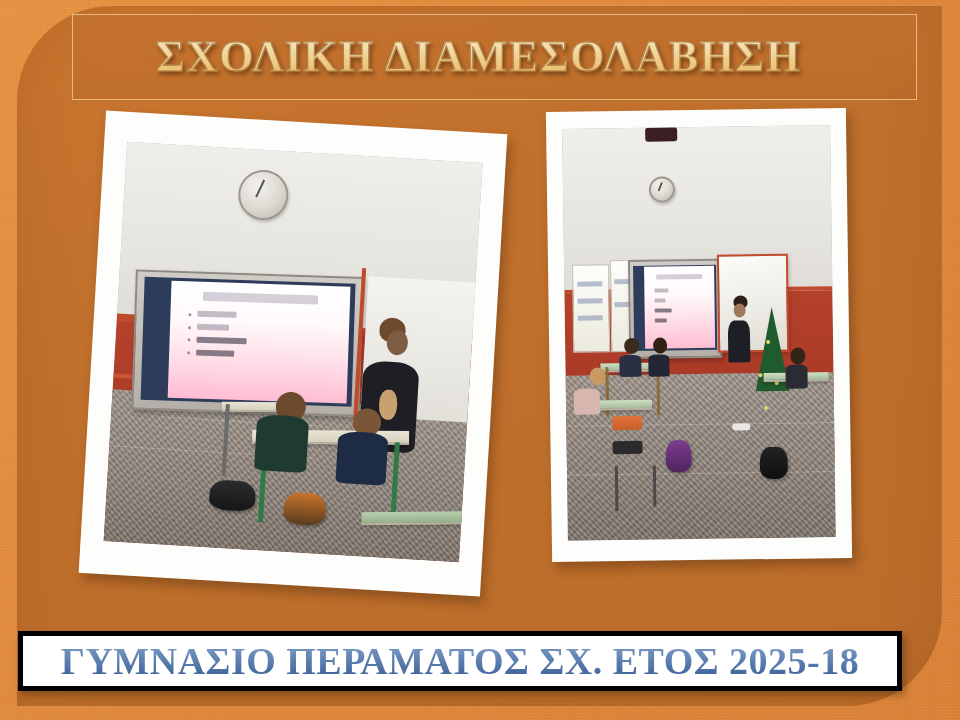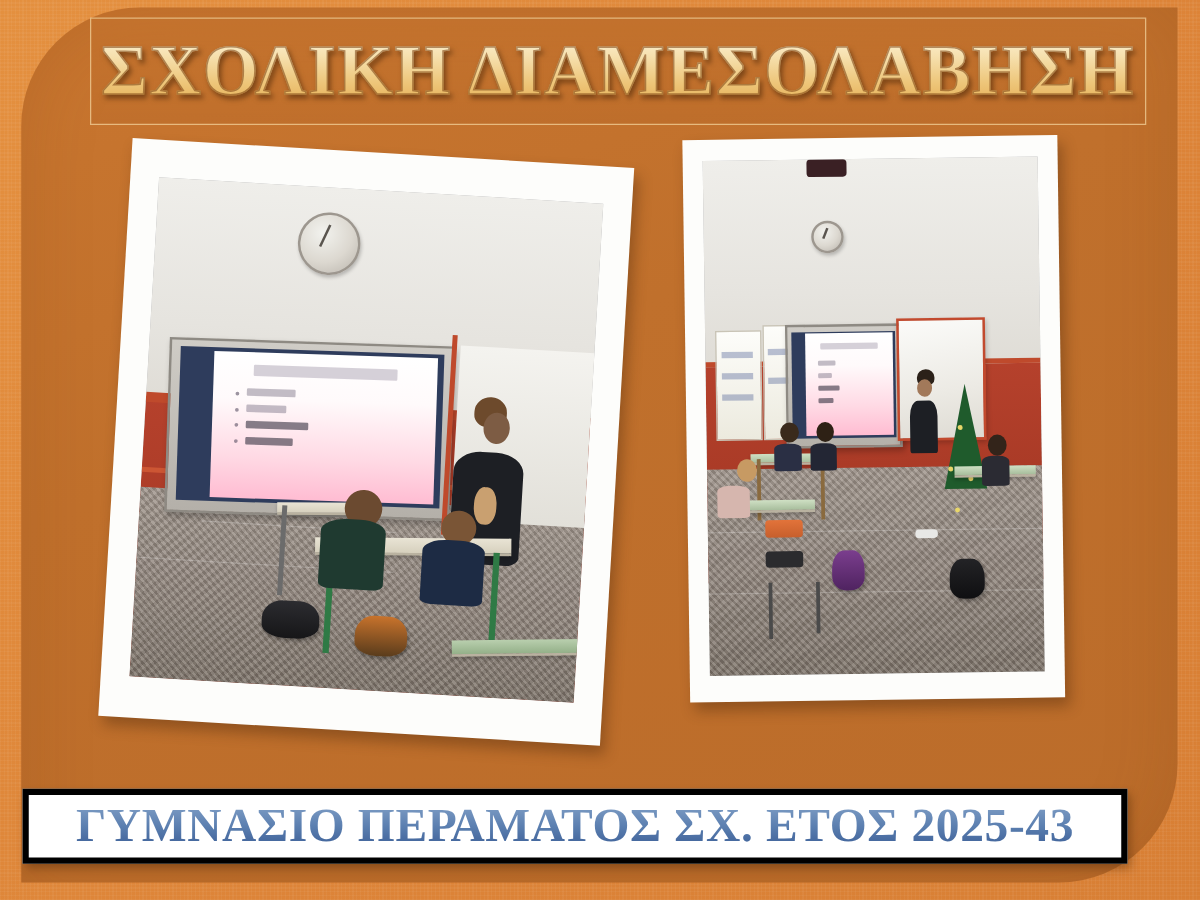--- a/index.html
+++ b/index.html
@@ -39,28 +39,28 @@
   .title-plaque {
     position: absolute;
     left: 72px; top: 14px;
     width: 845px; height: 86px;
     border: 1px solid rgba(244,214,160,0.72);
     background: linear-gradient(180deg, rgba(196,115,46,0.55) 0%, rgba(178,100,38,0.30) 100%);
     box-sizing: border-box;
   }
   .title-text {
     position: absolute;
-    left: 72px; top: 10px;
+    left: 56px; top: 10px;
     width: 845px; height: 92px;
     display: flex;
     align-items: center;
     justify-content: center;
     font-family: "Liberation Serif", serif;
     font-weight: bold;
-    font-size: 57px;
+    font-size: 44px;
     letter-spacing: 1.5px;
     white-space: nowrap;
     background: linear-gradient(180deg,
         #fffdf2 0%,
         #fdf3d8 18%,
         #f6e0ae 38%,
         #eec77c 60%,
         #e6b057 80%,
         #d99a3e 100%);
     -webkit-background-clip: text;
@@ -401,15 +401,15 @@
         <div class="bag" style="left:72%;top:78%;width:28px;height:32px;background:linear-gradient(180deg,#232326 0%,#0f0f11 100%);"></div>
 
         <div class="desk-top" style="left:74%;top:60%;width:24%;height:7px;background:linear-gradient(180deg,#cfe0c4 0%,#a7bd9c 100%);"></div>
         <div class="head" style="left:84%;top:54%;width:15px;height:17px;background:#33241a;"></div>
         <div class="person" style="left:82%;top:58%;width:22px;height:24px;background:#2b2b33;"></div>
       </div>
     </div>
   </div>
 
   <div class="banner"></div>
-  <div class="banner-text">ΓΥΜΝΑΣΙΟ  ΠΕΡΑΜΑΤΟΣ ΣΧ. ΕΤΟΣ 2025-43</div>
+  <div class="banner-text">ΓΥΜΝΑΣΙΟ  ΠΕΡΑΜΑΤΟΣ ΣΧ. ΕΤΟΣ 2025-18</div>
 
 </div>
 
 </body></html>

